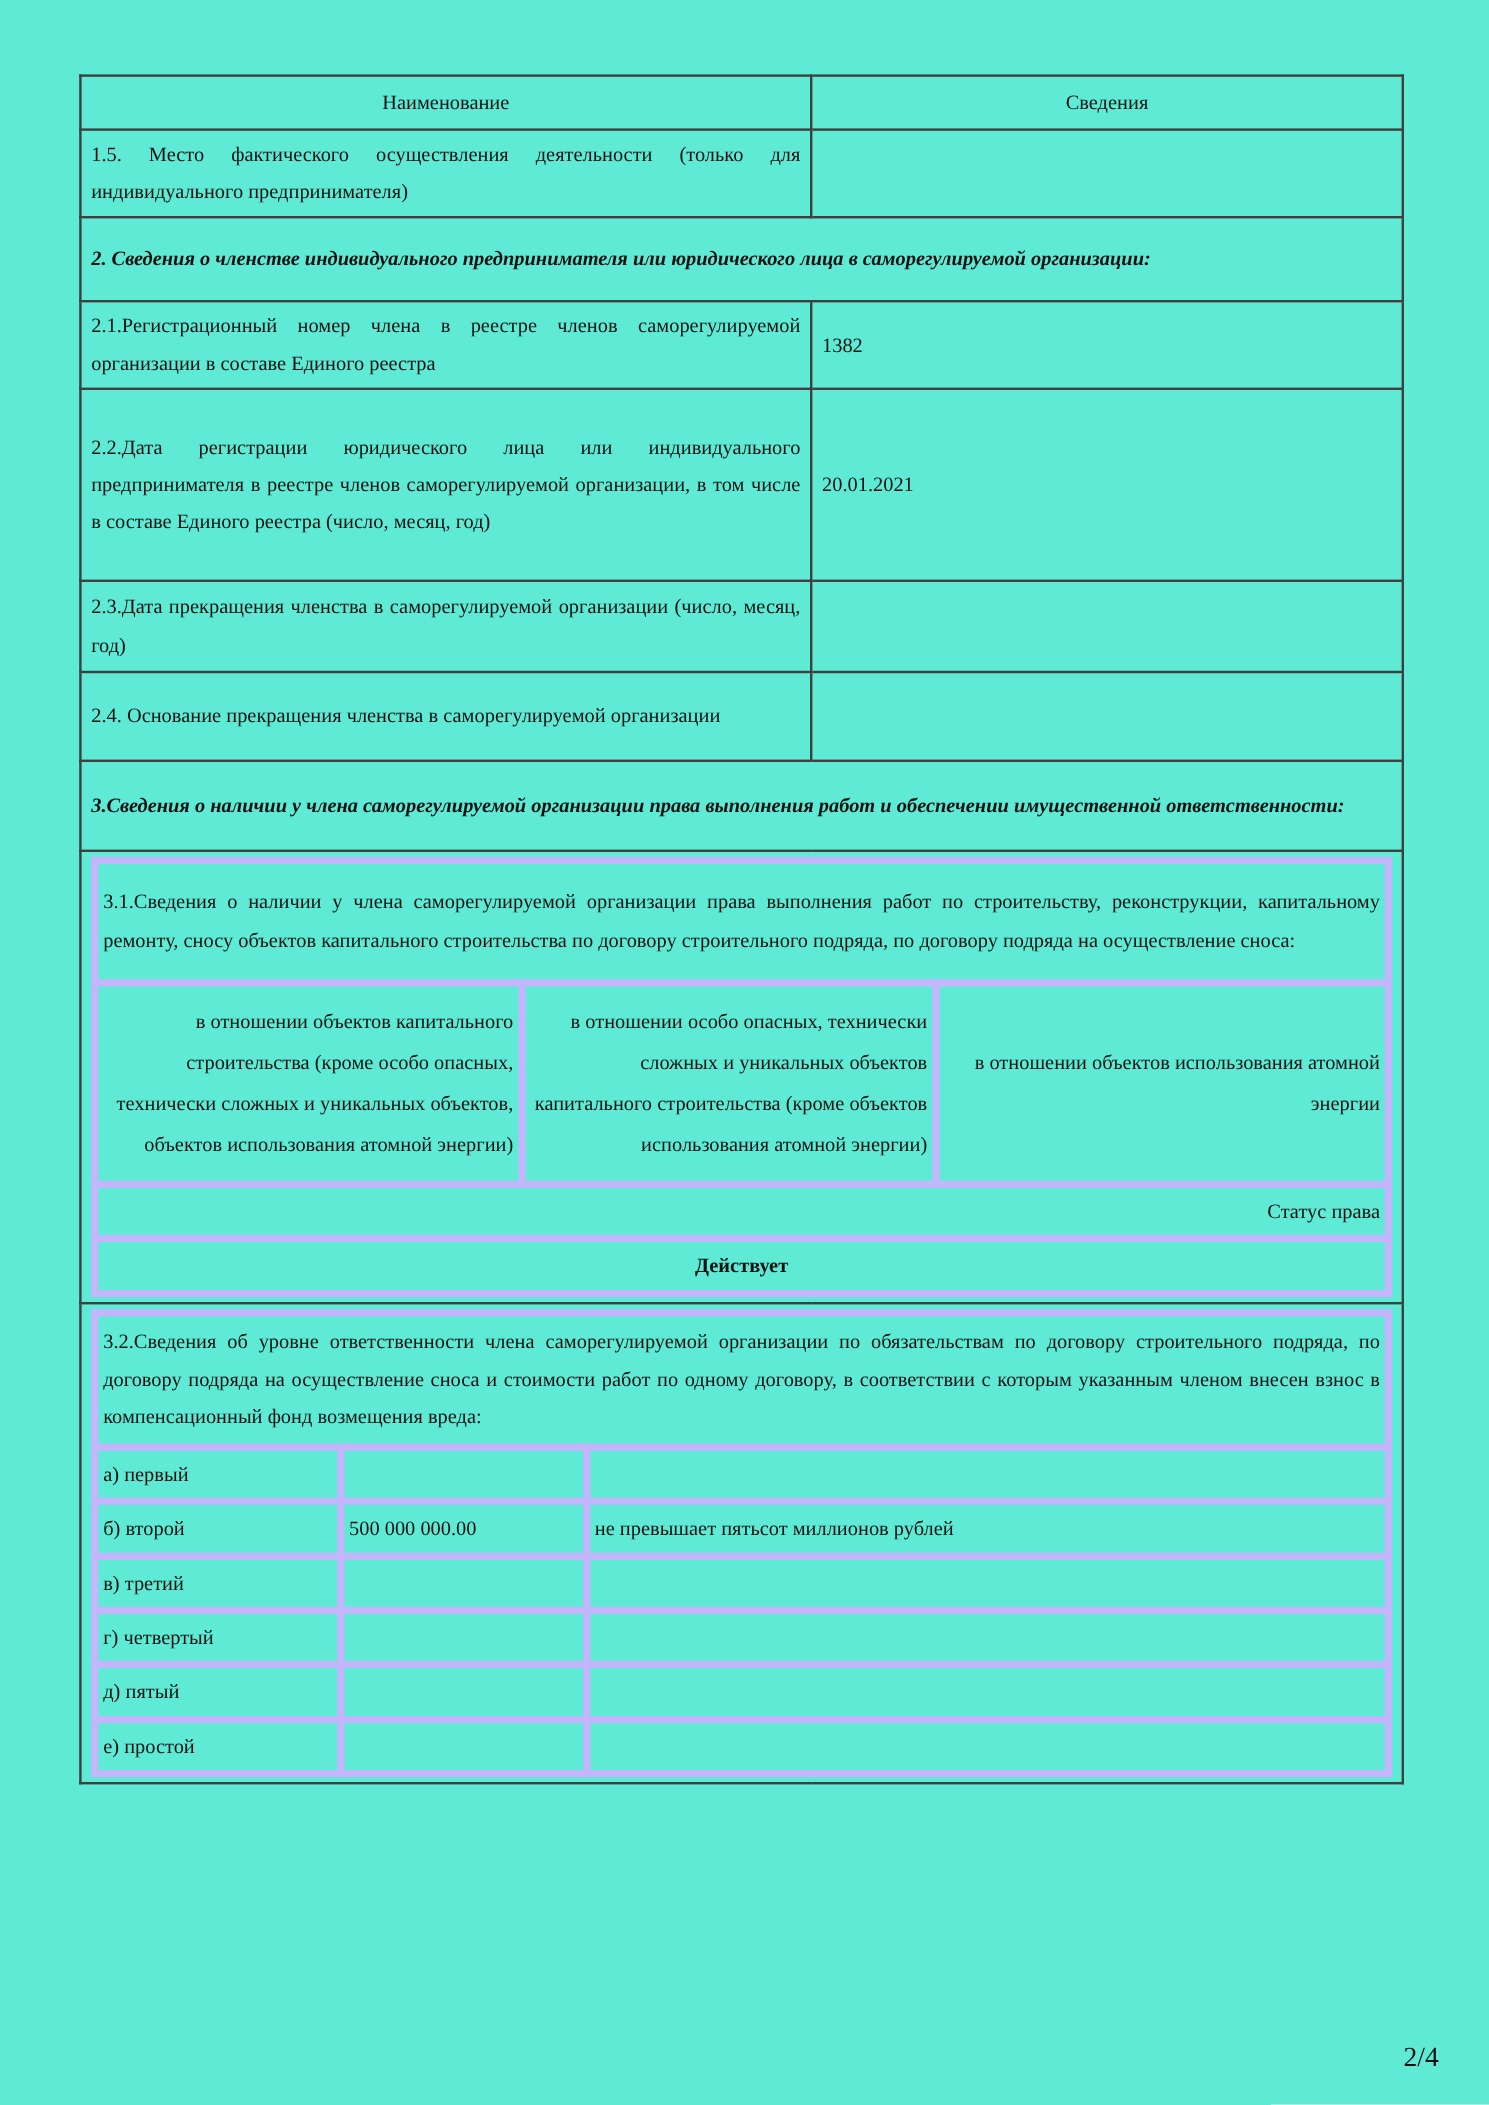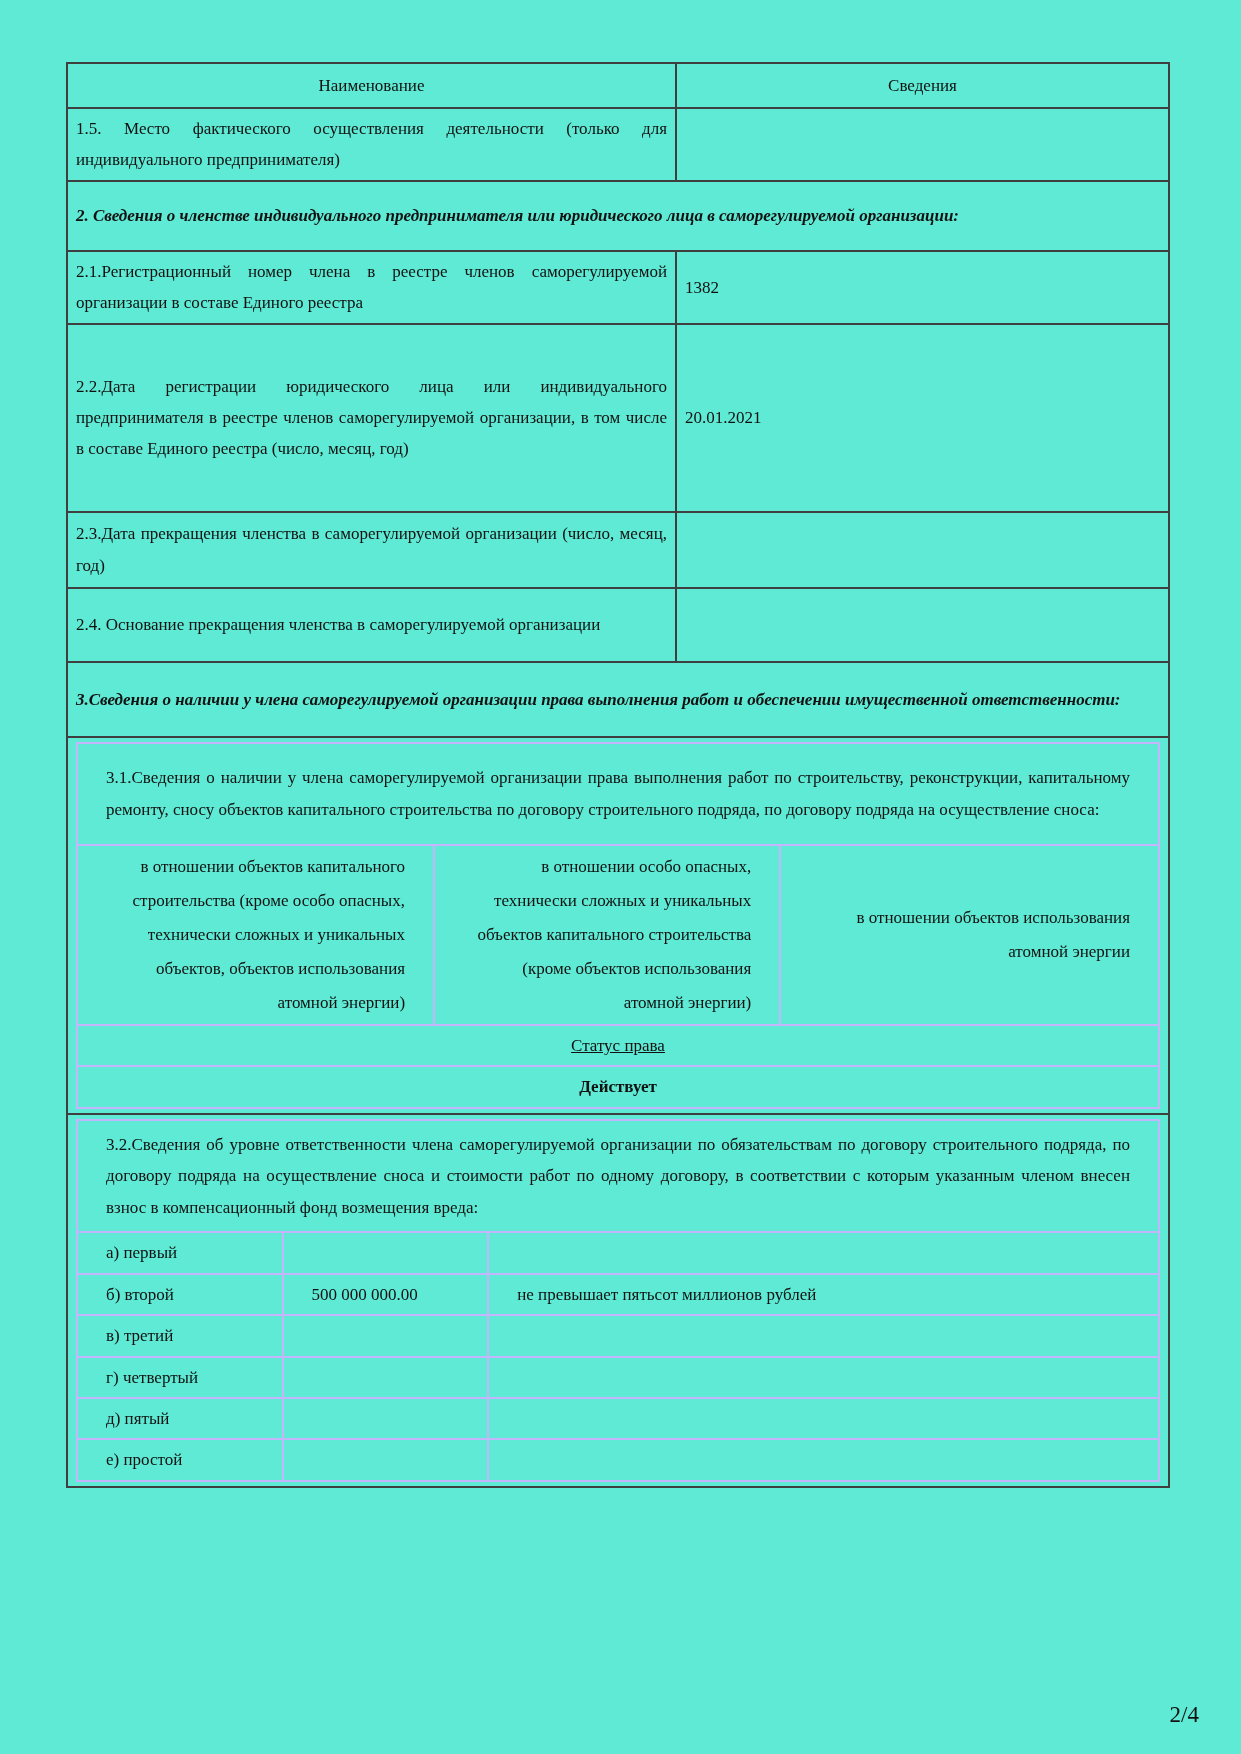--- a/index.html
+++ b/index.html
@@ -31,43 +31,43 @@
     padding: 4px 8px;
     vertical-align: middle;
   }
   td.hdr { text-align: center; height: 45px; }
   td.lbl { text-align: justify; }
   td.val { text-align: left; }
   td.bold-row { font-weight: bold; text-align: justify; font-style: italic; }
   .r-15 > td  { height: 70px; }
   .r-s2 > td  { height: 70px; }
   .r-21 > td  { height: 72px; }
-  .r-22 > td  { height: 188px; }
+  .r-22 > td  { height: 160px; }
   .r-23 > td  { height: 76px; }
   .r-24 > td  { height: 74px; }
   .r-s3 > td  { height: 75px; }
   td.nest-cell {
     padding: 36px 6px 8px 6px;
     vertical-align: top;
   }
   .nested {
     width: 100%;
     border: 2px solid #3f3f3f;
   }
   .nested td {
-    border: 2px solid #c4b5fd;
+    border: 6px solid #c4b5fd;
     font-size: 17px;
     line-height: 1.85;
-    padding: 4px 28px;
+    padding: 4px 4px;
     vertical-align: middle;
   }
   .nested td.intro { text-align: justify; height: 102px; }
   .nested td.colhdr { text-align: right; vertical-align: middle; height: 168px; line-height: 2.0; }
   .nested td.yn { font-weight: bold; height: 42px; }
-  .nested td.center { text-align: center; height: 40px; text-decoration: underline; }
+  .nested td.center { text-align: right; height: 40px; }
   .nested td.center-b { text-align: center; font-weight: bold; height: 42px; }
   .t32 td.intro { height: 112px; }
   .t32 td.lvl { height: 40px; }
   .pageno {
     position: absolute;
     right: 42px;
     bottom: 26px;
     font-size: 23px;
     color: #111111;
   }

